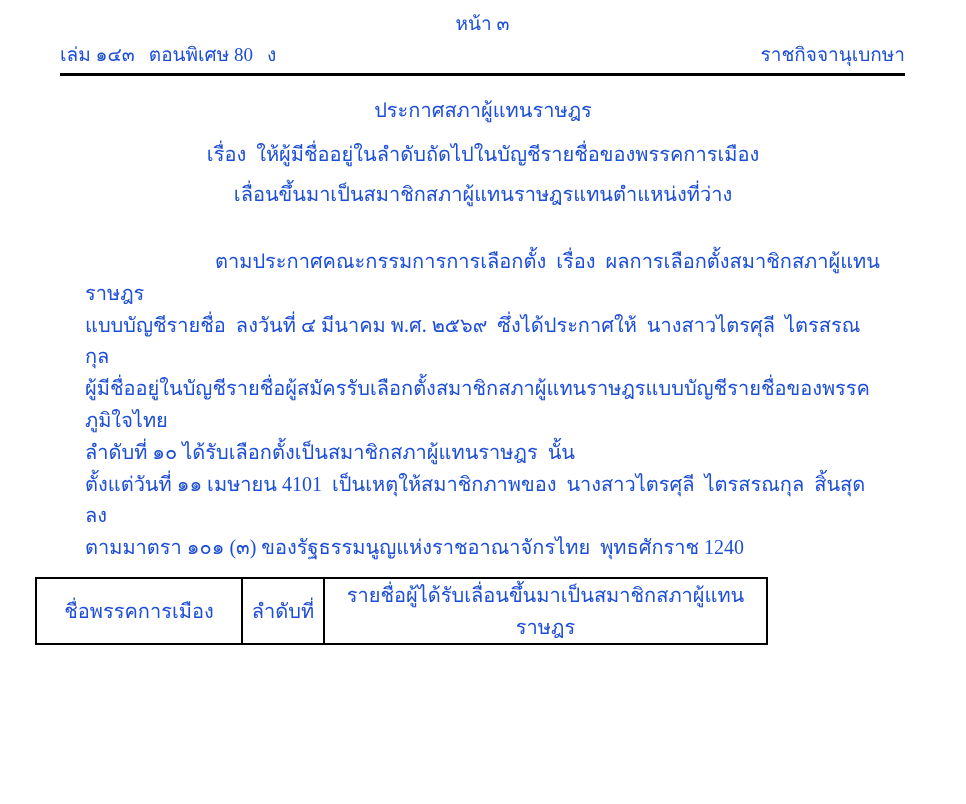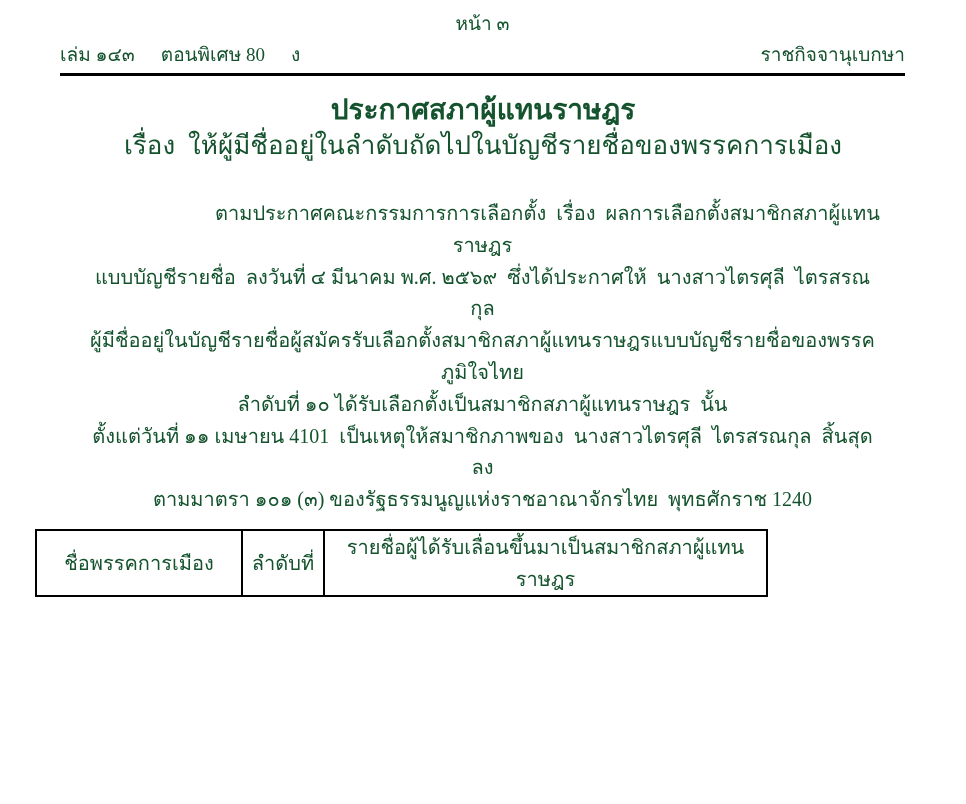--- a/index.html
+++ b/index.html
@@ -5,21 +5,21 @@
   html, body {
     margin: 0;
     padding: 0;
     background: #ffffff;
   }
   .page {
     position: relative;
     width: 966px;
     height: 804px;
     background: #ffffff;
-    color: #14532d;
+    color: #1d4ed8;
     font-family: "Liberation Serif", "DejaVu Serif", serif;
     overflow: hidden;
   }
   .txt { white-space: pre-wrap; }
 
   
   .header {
     padding: 12px 61px 0 60px;
   }
   .page-num {
@@ -29,21 +29,21 @@
     margin-bottom: 7px;
   }
   .header-row {
     display: flex;
     align-items: baseline;
     font-size: 19px;
     line-height: 24px;
   }
   .header-left {
     display: flex;
-    gap: 26px;
+    gap: 14px;
     flex: 1 1 0;
   }
   .header-center {
     flex: 0 0 auto;
   }
   .header-right {
     flex: 1 1 0;
     display: flex;
     justify-content: flex-end;
     padding-right: 30px;
@@ -53,36 +53,36 @@
     border-top: 3px solid #000000;
     margin: 6px 0 0 0;
   }
 
   
   .title-block {
     text-align: center;
     margin-top: 14px;
   }
   .doc-title {
-    font-size: 28px;
-    font-weight: bold;
+    font-size: 20px;
+    font-weight: normal;
     line-height: 40px;
   }
   .doc-subject {
-    font-size: 26px;
+    font-size: 20px;
     line-height: 32px;
+    margin-top: 8px;
   }
 
   
   .body-text {
     margin-top: 36px;
     padding: 0 86px 0 85px;
     font-size: 20px;
     line-height: 31.8px;
-    text-align: center;
   }
   .line { display: block; }
   .line.first { text-indent: 130px; }
 
   
   .list-table {
     border-collapse: collapse;
     margin: 13px 0 0 35px;
     width: 725px;
     table-layout: fixed;
@@ -114,20 +114,21 @@
         <span class="txt">ง</span>
       </div>
       <div class="header-center txt">ราชกิจจานุเบกษา</div>
     </div>
     <hr class="header-rule">
   </div>
 
   <div class="title-block">
     <div class="doc-title txt">ประกาศสภาผู้แทนราษฎร</div>
     <div class="doc-subject txt">เรื่อง  ให้ผู้มีชื่ออยู่ในลำดับถัดไปในบัญชีรายชื่อของพรรคการเมือง</div>
+    <div class="doc-subject txt">เลื่อนขึ้นมาเป็นสมาชิกสภาผู้แทนราษฎรแทนตำแหน่งที่ว่าง</div>
   </div>
 
   <div class="body-text">
     <div>
       <span class="line first txt">ตามประกาศคณะกรรมการการเลือกตั้ง  เรื่อง  ผลการเลือกตั้งสมาชิกสภาผู้แทนราษฎร</span>
       <span class="line txt">แบบบัญชีรายชื่อ  ลงวันที่ ๔ มีนาคม พ.ศ. ๒๕๖๙  ซึ่งได้ประกาศให้  นางสาวไตรศุลี  ไตรสรณกุล</span>
       <span class="line txt">ผู้มีชื่ออยู่ในบัญชีรายชื่อผู้สมัครรับเลือกตั้งสมาชิกสภาผู้แทนราษฎรแบบบัญชีรายชื่อของพรรคภูมิใจไทย</span>
       <span class="line txt">ลำดับที่ ๑๐ ได้รับเลือกตั้งเป็นสมาชิกสภาผู้แทนราษฎร  นั้น</span>
     </div>
     <div>

